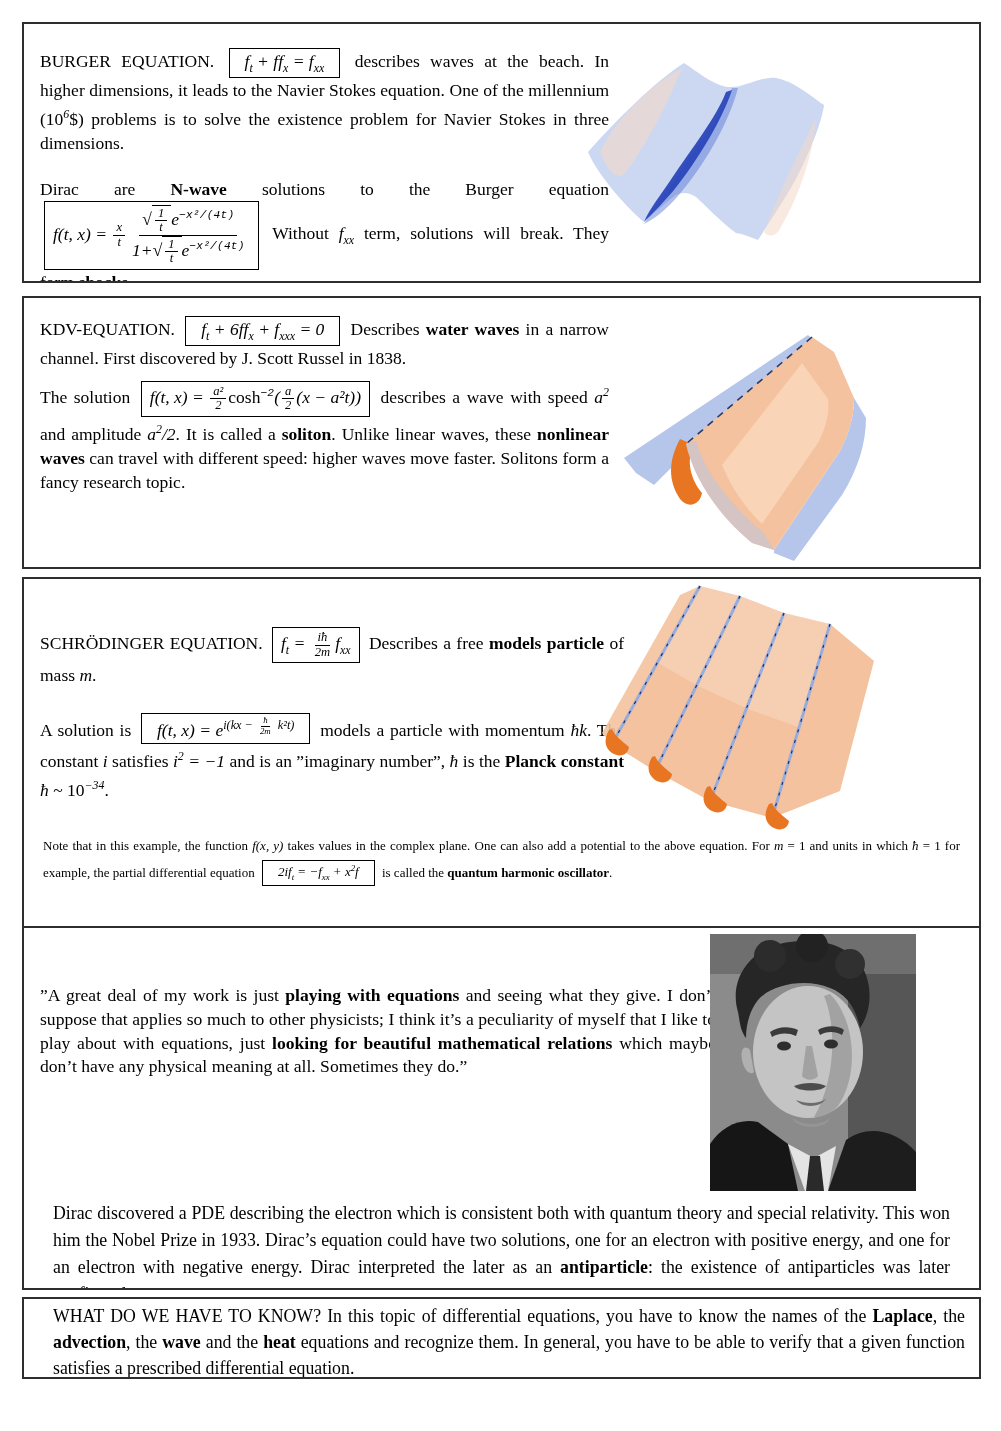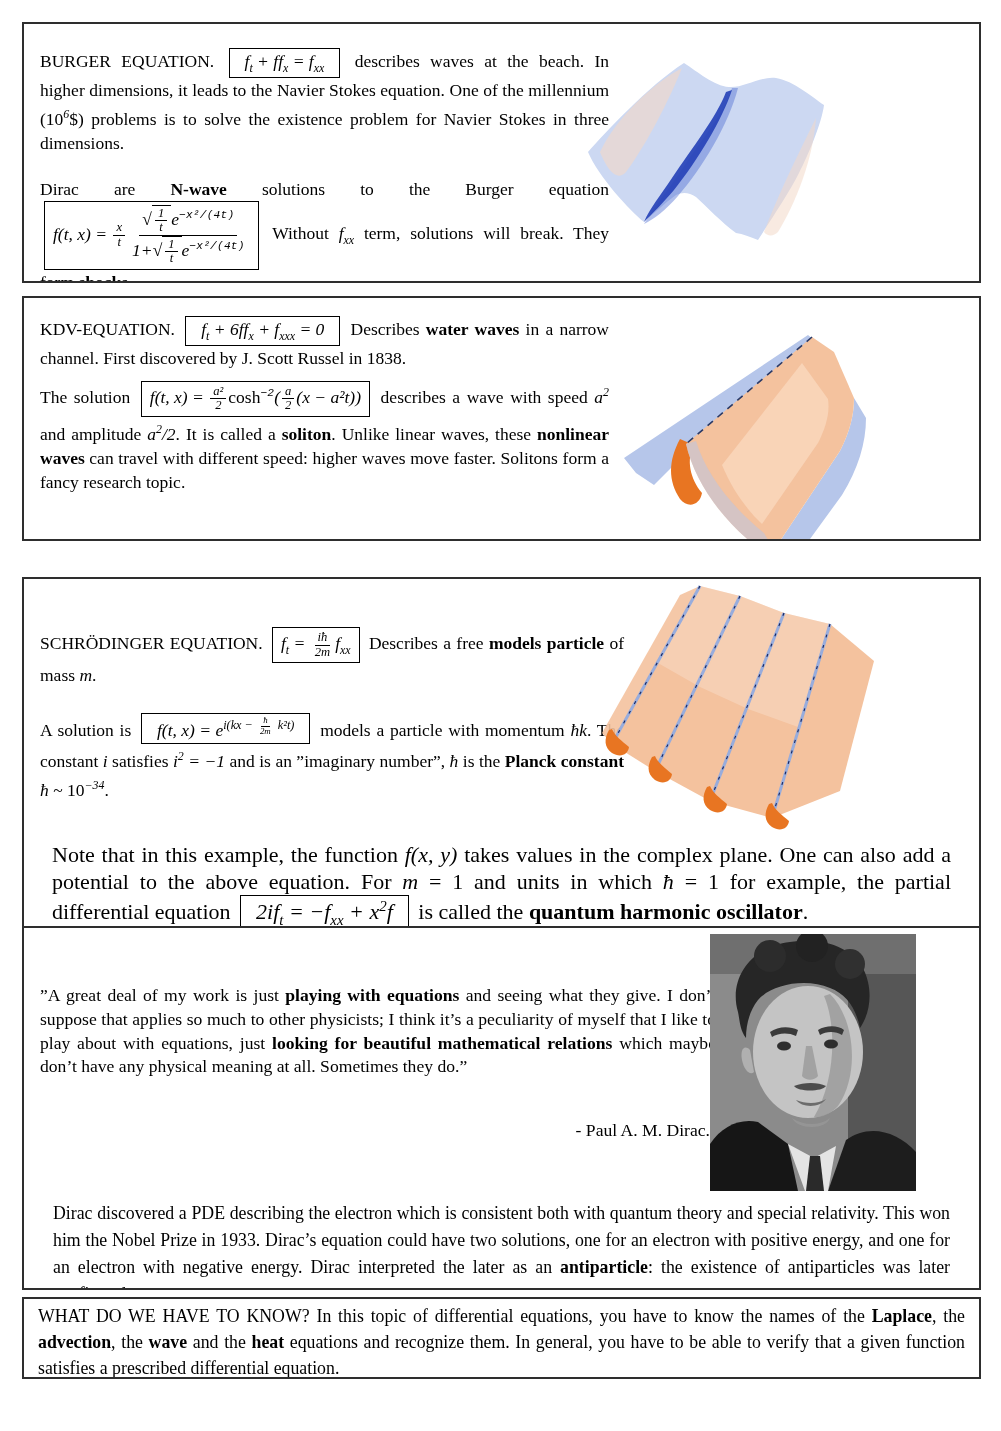--- a/index.html
+++ b/index.html
@@ -1,42 +1,42 @@
 <!DOCTYPE html>
 <html style="--panel-border: #2e2e2e; --surface-blue: #b6c6ea; --surface-peach: #f4c29e; --surface-peach-light: #fbe0c8; --surface-orange: #e87522; --valley-blue: #2743b8; --valley-blue-mid: #5272d2; --pale-pink: #f2d9c8; --crest-blue: #93abdf; --crest-navy: #14235e;"><head>
 <meta charset="utf-8">
 <style>
   html,body{margin:0;padding:0;background:#fff;}
   .page{position:relative;width:1001px;height:1431px;background:#fff;
         font-family:"Liberation Serif","DejaVu Serif",serif;color:#000;overflow:hidden;}
   .panel{position:absolute;left:22px;width:959px;border:2px solid var(--panel-border);
          background:#fff;box-sizing:border-box;overflow:hidden;}
   #panel-burger{top:22px;height:261px;}
-  #panel-kdv{top:296px;height:245px;}
+  #panel-kdv{top:296px;height:273px;}
   #panel-schrodinger{top:577px;height:372px;}
   #panel-dirac{top:926px;height:364px;}
-  #panel-summary{top:1297px;height:82px;}
+  #panel-summary{top:1297px;height:82px;padding-left:15px;}
 
   .cols{position:relative;display:flex;}
   .text-col{box-sizing:border-box;text-align:justify;font-size:17.5px;line-height:24px;}
   #panel-burger .text-col{width:585px;padding:24px 0 0 16px;}
   #panel-kdv .text-col{width:585px;padding:18px 0 0 16px;}
   #panel-schrodinger .text-col{width:600px;padding:48px 0 0 16px;}
   .para{margin:0;}
   .para + .para{margin-top:22px;}
   #panel-kdv .para + .para{margin-top:10px;}
   #panel-schrodinger .para + .para{margin-top:26px;}
 
   .plot-col{flex:1;position:relative;}
   .plot{position:absolute;}
   #burger-plot{left:562px;top:32px;}
   #kdv-plot{left:598px;top:25px;}
   #schrodinger-plot{left:578px;top:4px;}
 
-  .note-para{margin:12px;padding:8px 16px 0 16px;font-size:22px;line-height:26.5px;text-align:justify;}
+  .note-para{margin:3px;padding:8px 16px 0 16px;font-size:13px;line-height:26.5px;text-align:justify;}
   #schrodinger-cols{height:243px;}
 
   
   .n{font-style:normal;}
   .b{font-weight:bold;}
   .m{font-style:italic;}
   .rm{font-style:normal;}
   sub.sub{font-style:italic;font-size:68%;}
   sup.sup{font-style:italic;font-size:68%;}
   .box{display:inline-block;border:1.4px solid #000;padding:2px 15px;margin:0 4px;
@@ -170,21 +170,20 @@
         <path d="M105,204 C100,213 100,221 108,227 C116,232 124,229 125,221 C118,215 111,210 108,203 Z"></path>
         <path d="M167,221 C162,230 162,238 170,244 C178,249 186,246 187,238 C180,232 173,227 170,220 Z"></path>
       </g>
     </svg>
   </section>
 
   <section class="panel" id="panel-dirac">
     <div class="cols" id="dirac-cols">
       <div class="quote-col">
         <p class="para"><span class="n">”A great deal of my work is just </span><span class="b">playing with equations</span><span class="n"> and seeing what they give. I don’t suppose that applies so much to other physicists; I think it’s a peculiarity of myself that I like to play about with equations, just </span><span class="b">looking for beautiful mathematical relations</span><span class="n"> which maybe don’t have any physical meaning at all. Sometimes they do.”</span></p>
-        <p class="attribution">- Paul A. M. Dirac.</p>
       </div>
     </div>
     <svg id="dirac-photo" width="206" height="257" viewBox="0 0 206 257">
       <rect width="206" height="257" style="fill:#8b8b8b"></rect>
       <rect x="138" width="68" height="257" style="fill:#565656"></rect>
       <rect x="0" y="0" width="206" height="40" style="fill:#6f6f6f"></rect>
       <path style="fill:#161616" d="M0,257 L0,210 C12,192 30,184 48,188 L78,210 L88,257 Z"></path>
       <path style="fill:#1d1d1d" d="M118,257 L136,206 C158,190 186,196 206,218 L206,257 Z"></path>
       <path style="fill:#e4e4e4" d="M78,210 L95,257 L118,257 L126,212 L104,224 Z"></path>
       <path style="fill:#2a2a2a" d="M100,222 L96,257 L114,257 L110,222 Z"></path>

